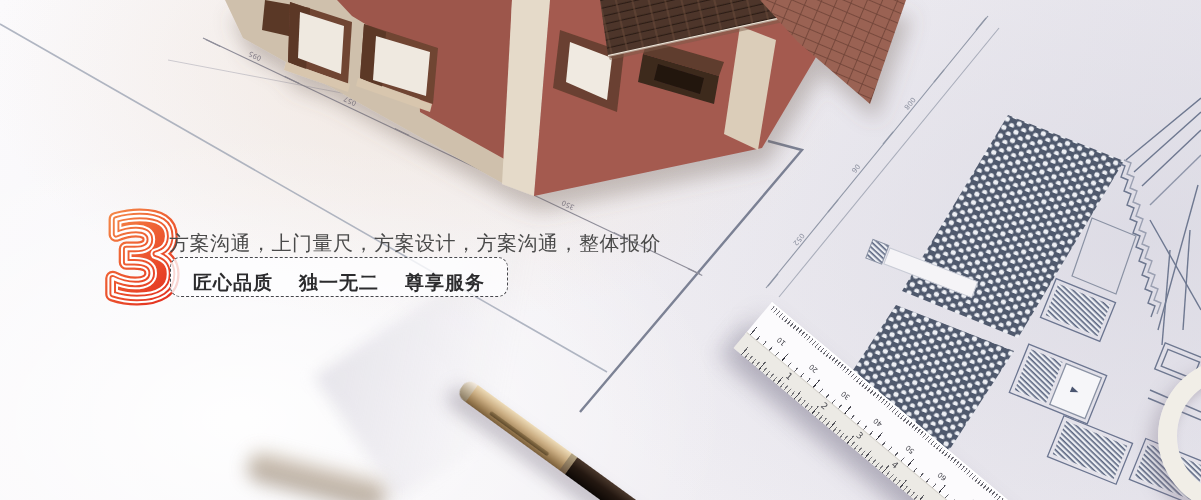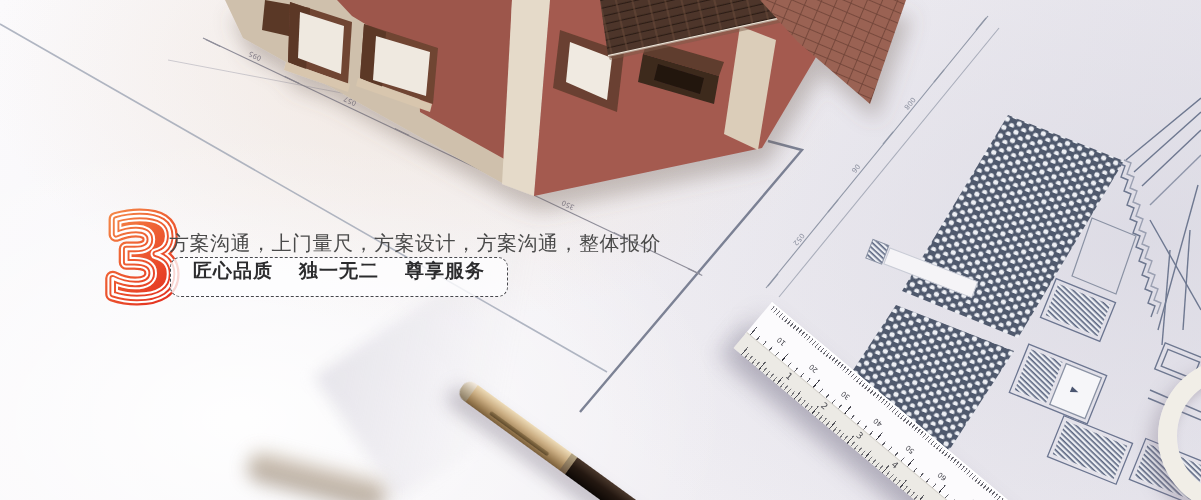--- a/index.html
+++ b/index.html
@@ -51,21 +51,21 @@
 
   
   .ring{left:1158px;top:358px;width:118px;height:118px;border-radius:50%;
     border:19px solid #f1eee7;
     box-shadow:-8px 10px 18px rgba(120,110,128,.35), inset -4px 6px 10px rgba(150,140,152,.45);}
 
   
   .step3{left:99px;top:206px;}
   .title{left:169px;top:195px;font-size:29px;font-weight:bold;color:#3b3b3b;letter-spacing:1.5px;}
   .subtitle{left:169px;top:230px;font-size:20px;color:#4a4a4a;letter-spacing:.5px;}
-  .badge{left:170px;top:257px;height:38px;display:inline-flex;align-items:flex-start;gap:26px;
+  .badge{left:170px;top:257px;height:38px;display:inline-flex;align-items:flex-end;gap:26px;
     padding:0 22px;border:1.5px dashed #47474c;border-radius:10px;background:rgba(254,254,255,.8);
     font-size:19px;font-weight:bold;color:#2c2c2e;letter-spacing:1px;}
 </style>
 </head>
 <body>
 
 <div class="page">
 
   <svg class="abs" width="1201" height="500" viewBox="0 0 1201 500" style="left:0;top:0;">
     <defs>

